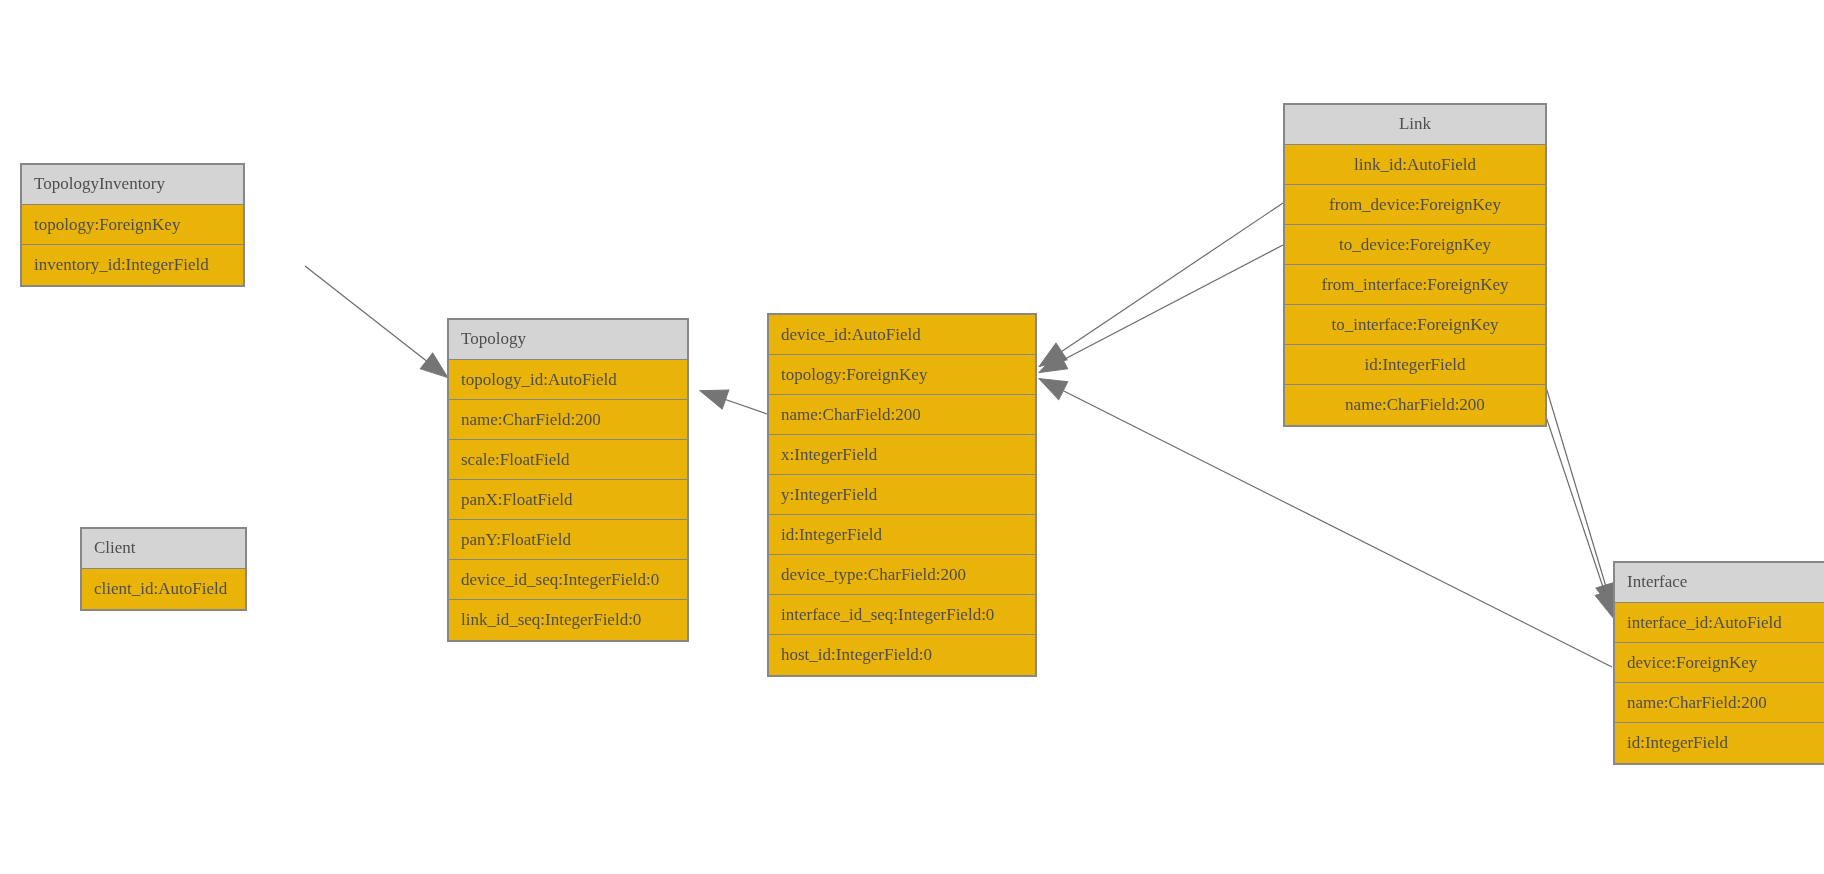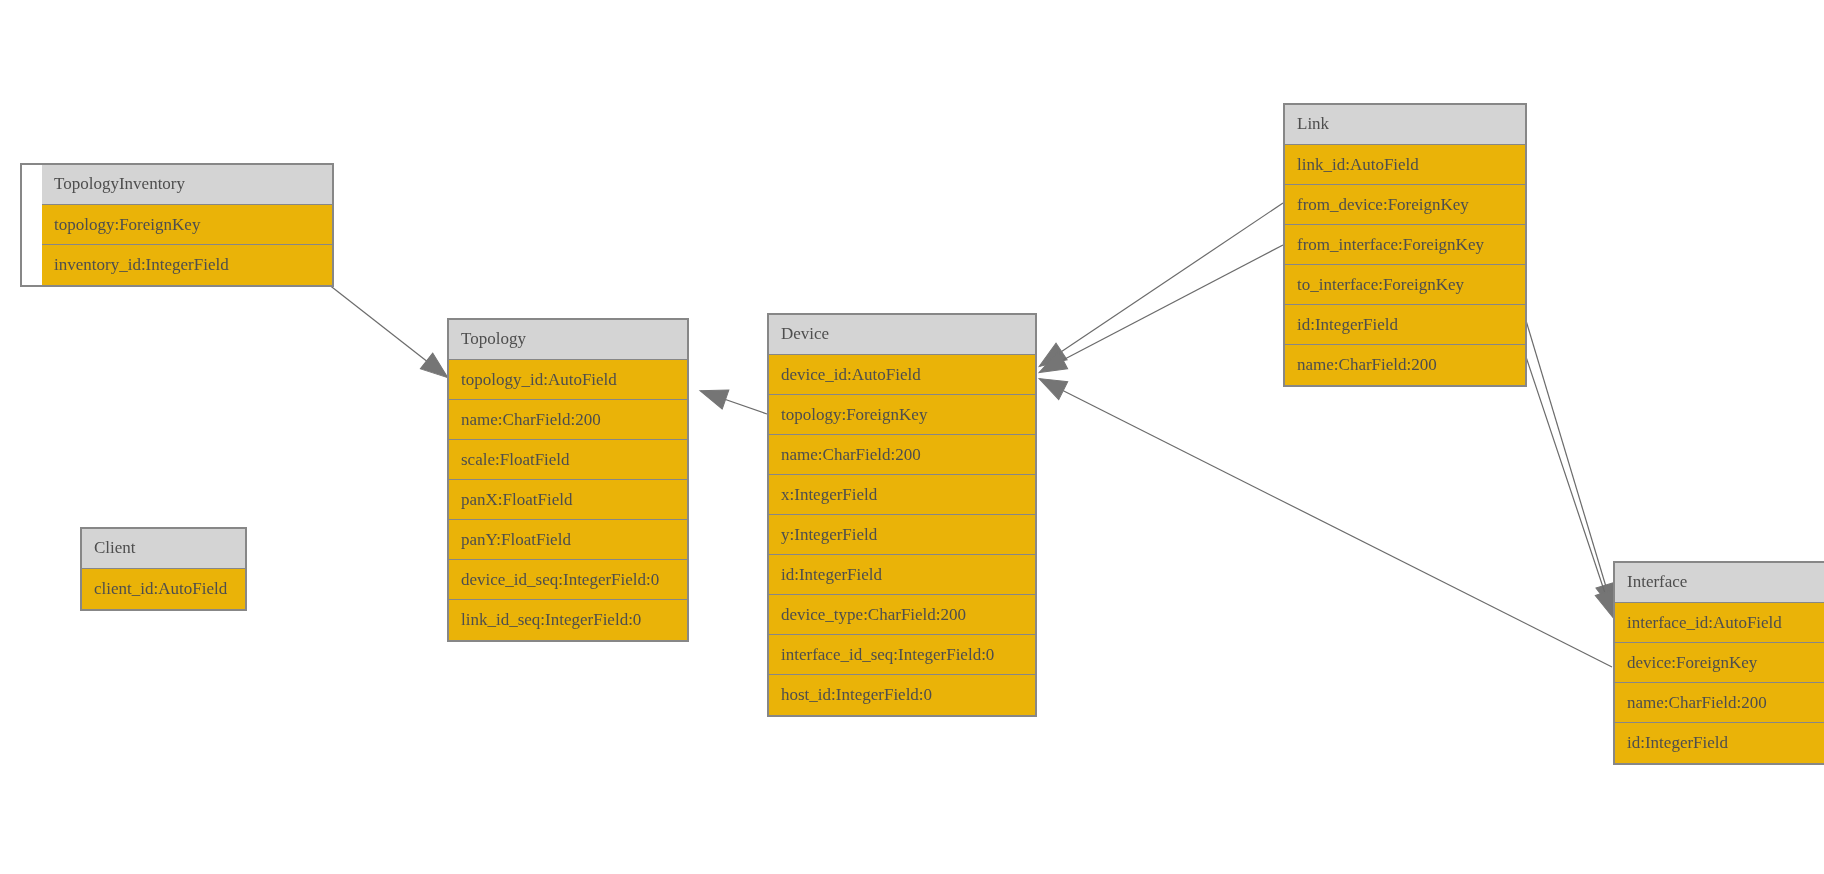--- a/index.html
+++ b/index.html
@@ -26,25 +26,25 @@
     box-sizing:border-box;height:40px;line-height:38px;padding:0 12px;
     background:var(--header-fill);border-bottom:1px solid var(--border);
     white-space:nowrap;overflow:hidden;
   }
   .entity-row{
     box-sizing:border-box;height:40px;line-height:39px;padding:0 12px;
     border-bottom:1px solid var(--border);
     white-space:nowrap;overflow:hidden;background:#eab308;
   }
   .entity-row:last-child{border-bottom:none;}
-  #entity-topology-inventory{left:20px;top:163px;width:314px;padding-left:20px;}
+  #entity-topology-inventory{left:20px;top:163px;width:225px;}
   #entity-client{left:80px;top:527px;width:167px;}
   #entity-topology{left:447px;top:318px;width:242px;}
   #entity-device{left:767px;top:313px;width:270px;}
-  #entity-link{left:1283px;top:103px;width:244px;}
+  #entity-link{left:1283px;top:103px;width:264px;text-align:center;}
   #entity-interface{left:1613px;top:561px;width:228px;}
   line.edge{stroke:var(--edge);stroke-width:1.2px;}
 </style>
 </head>
 <body>
 
 <div id="canvas">
 
   <svg id="edge-layer" viewBox="0 0 1824 874" xmlns="http://www.w3.org/2000/svg">
     <defs>
@@ -77,36 +77,36 @@
     <div class="entity-row">topology_id:AutoField</div>
     <div class="entity-row">name:CharField:200</div>
     <div class="entity-row">scale:FloatField</div>
     <div class="entity-row">panX:FloatField</div>
     <div class="entity-row">panY:FloatField</div>
     <div class="entity-row">device_id_seq:IntegerField:0</div>
     <div class="entity-row">link_id_seq:IntegerField:0</div>
   </div>
 
   <div class="entity" id="entity-device">
-    <div class="entity-header">Device</div>
     <div class="entity-row">device_id:AutoField</div>
     <div class="entity-row">topology:ForeignKey</div>
     <div class="entity-row">name:CharField:200</div>
     <div class="entity-row">x:IntegerField</div>
     <div class="entity-row">y:IntegerField</div>
     <div class="entity-row">id:IntegerField</div>
     <div class="entity-row">device_type:CharField:200</div>
     <div class="entity-row">interface_id_seq:IntegerField:0</div>
     <div class="entity-row">host_id:IntegerField:0</div>
   </div>
 
   <div class="entity" id="entity-link">
     <div class="entity-header">Link</div>
     <div class="entity-row">link_id:AutoField</div>
     <div class="entity-row">from_device:ForeignKey</div>
+    <div class="entity-row">to_device:ForeignKey</div>
     <div class="entity-row">from_interface:ForeignKey</div>
     <div class="entity-row">to_interface:ForeignKey</div>
     <div class="entity-row">id:IntegerField</div>
     <div class="entity-row">name:CharField:200</div>
   </div>
 
   <div class="entity" id="entity-interface">
     <div class="entity-header">Interface</div>
     <div class="entity-row">interface_id:AutoField</div>
     <div class="entity-row">device:ForeignKey</div>

